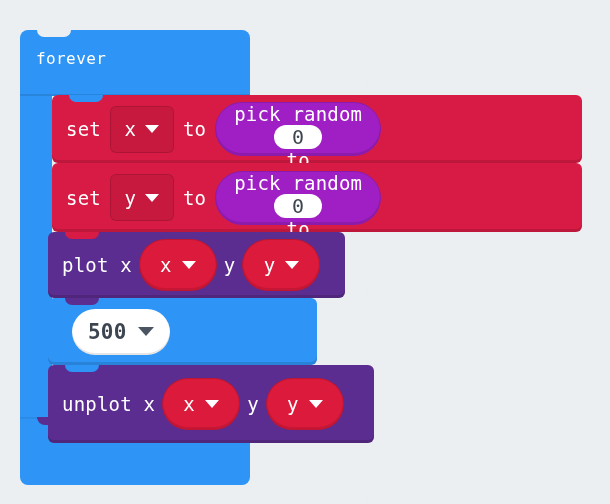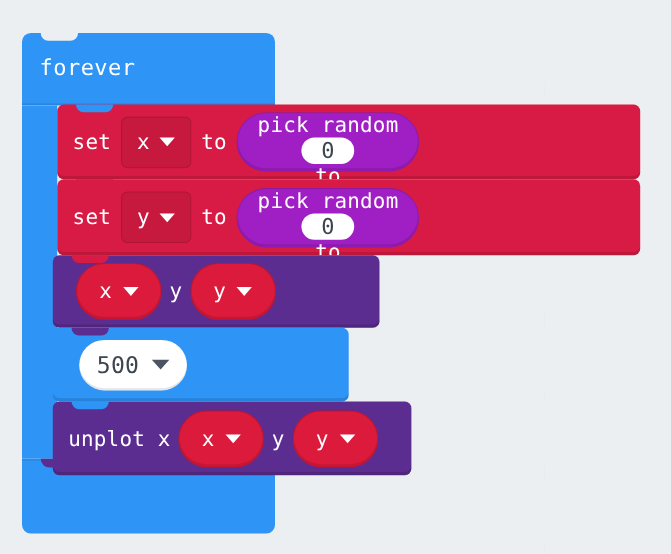--- a/index.html
+++ b/index.html
@@ -86,21 +86,21 @@
     position: absolute;
     left: 0; top: 0;
     width: 230px; height: 66px;
     background: #2E94F5;
     border-radius: 8px 8px 0 0;
     box-shadow: inset 0 -2px 0 rgba(0,0,0,0.10);
   }
   #forever-label {
     position: absolute;
     left: 16px; top: 19px;
-    font-size: 20px;
+    font-size: 16px;
     color: #ffffff;
     letter-spacing: 0.4px;
   }
   #forever-arm {
     position: absolute;
     left: 0; top: 66px;
     width: 32px; height: 321px;
     background: #2E94F5;
   }
   #forever-bottom {
@@ -148,21 +148,21 @@
     box-shadow: inset 0 -3px 0 rgba(0,0,0,0.14);
   }
   #pause-block {
     left: 48px; top: 298px;
     width: 269px; height: 67px;
     background: #2E94F5;
     box-shadow: inset 0 -3px 0 rgba(0,0,0,0.12);
   }
   #unplot-block {
     left: 48px; top: 365px;
-    width: 326px; height: 67px;
+    width: 326px; height: 78px;
     background: #5C2D91;
     box-shadow: inset 0 -3px 0 rgba(0,0,0,0.14);
   }
 
   .notch-red   { background: #2E94F5; }
   .notch-red2  { background: #D81B44; }
   .notch-pur   { background: #D81B44; }
   .notch-blu   { background: #5C2D91; }
   .notch-pur2  { background: #2E94F5; }
 
@@ -211,20 +211,21 @@
     gap: 11px;
     height: 46px;
     padding: 0 16px;
     margin-left: 10px;
     border-radius: 23px;
     background: #ffffff;
     box-sizing: border-box;
     font-size: 21px;
     color: #3C4550;
     box-shadow: inset 0 -2px 0 rgba(0,0,0,0.10);
+    font-weight: bold;
   }
 
   
   .reporter {
     display: inline-flex;
     align-items: center;
     height: 54px;
     padding: 0 18px;
     margin-left: 9px;
     border-radius: 27px;
@@ -320,20 +321,21 @@
       <span class="txt">pick random</span>
       <span class="num-oval">0</span>
       <span class="txt">to</span>
       <span class="num-oval">4</span>
     </span>
   </div>
 
   <div class="blk stmt" id="plot-block">
     <div class="notch notch-pur"></div>
 
+    <span class="txt lbl">plot x</span>
 
     <span class="var-pill">
       <span>x</span>
       <span class="caret"></span>
     </span>
 
     <span class="txt lbl">y</span>
 
     <span class="var-pill">
       <span>y</span>

